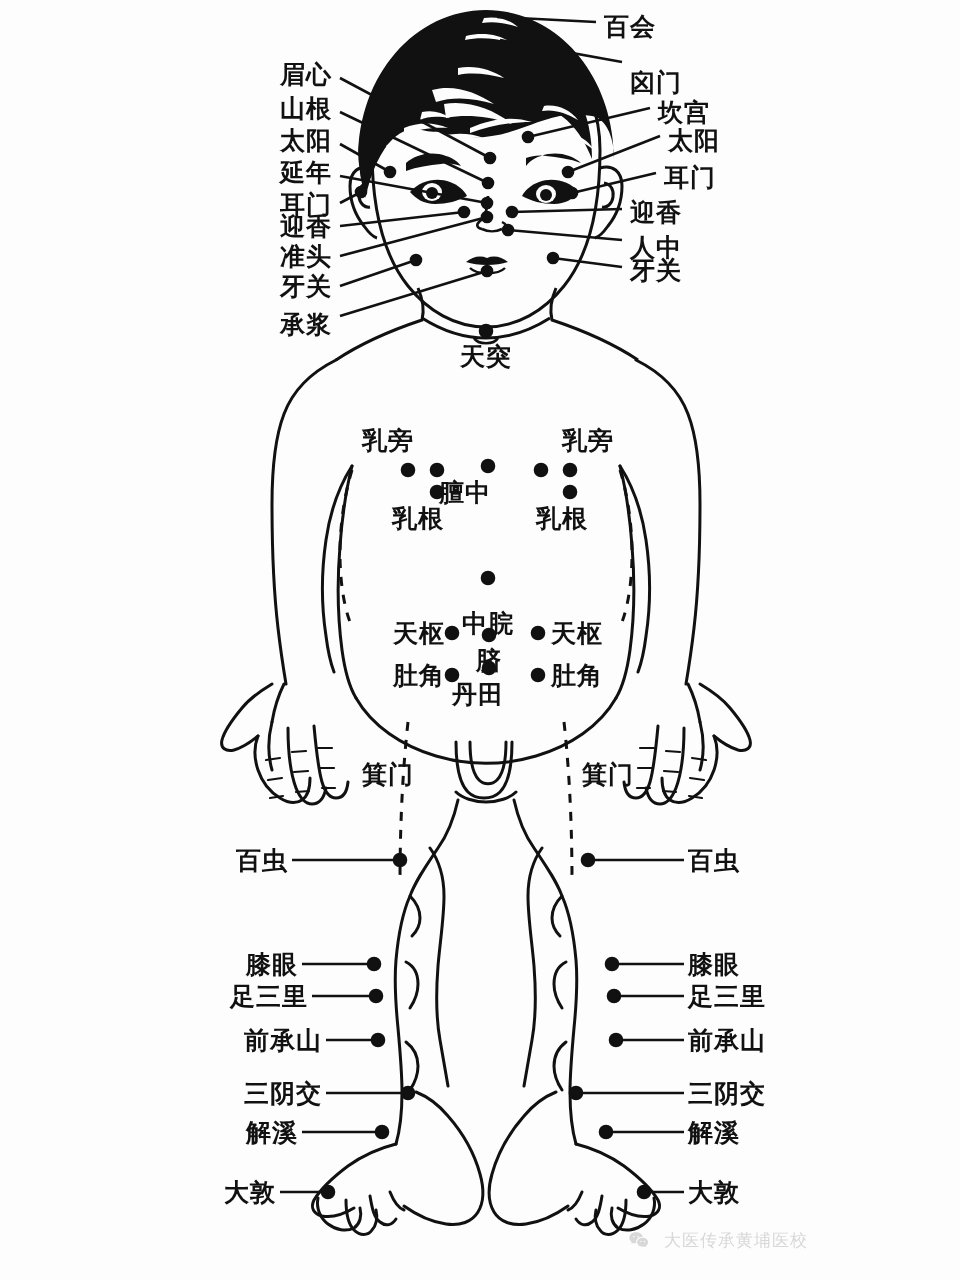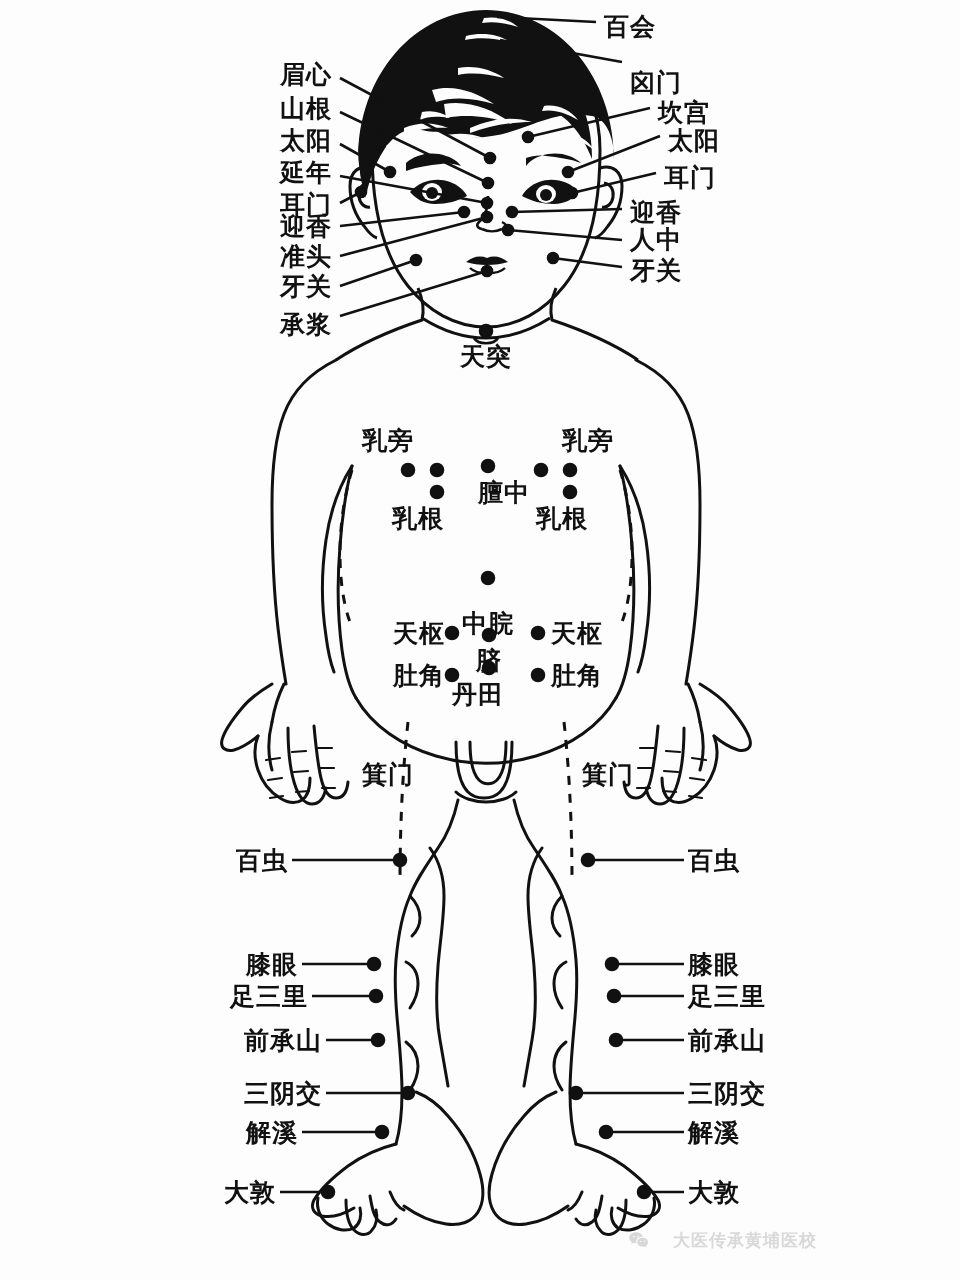--- a/index.html
+++ b/index.html
@@ -24,24 +24,24 @@
     line-height:1;
     letter-spacing:1px;
   }
   .lbl.r{transform:translate(-100%,-50%);}
   .lbl.l{transform:translate(0,-50%);}
   .lbl.c{transform:translate(-50%,-50%);text-align:right;}
   .wm{
     position:absolute;
     left:628px;top:1240px;
     transform:translateY(-50%);
-    display:flex;align-items:center;gap:24px;
+    display:flex;align-items:center;gap:15px;
     color:#d8d8d8;
     font-size:17px;
-    font-weight:700;
+    font-weight:400;
     letter-spacing:1px;
     white-space:nowrap;
     user-select:none;
     text-align:right;
   }
   .wm .wchat{width:21px;height:21px;flex:0 0 auto;}
 </style>
 </head>
 <body>
 
@@ -363,39 +363,39 @@
   </svg>
 
   <div>
 
     <div class="lbl l" style="left:604px;top:26px">百会</div>
     <div class="lbl l" style="left:630px;top:82px">囟门</div>
     <div class="lbl l" style="left:658px;top:112px">坎宫</div>
     <div class="lbl l" style="left:668px;top:140px">太阳</div>
     <div class="lbl l" style="left:664px;top:177px">耳门</div>
     <div class="lbl l" style="left:630px;top:212px">迎香</div>
-    <div class="lbl l" style="left:630px;top:239px">人中</div>
+    <div class="lbl l" style="left:630px;top:247px">人中</div>
     <div class="lbl l" style="left:630px;top:270px">牙关</div>
 
     <div class="lbl r" style="left:332px;top:74px">眉心</div>
     <div class="lbl r" style="left:332px;top:108px">山根</div>
     <div class="lbl r" style="left:332px;top:140px">太阳</div>
     <div class="lbl r" style="left:332px;top:172px">延年</div>
     <div class="lbl r" style="left:332px;top:204px">耳门</div>
     <div class="lbl r" style="left:332px;top:226px">迎香</div>
     <div class="lbl r" style="left:332px;top:256px">准头</div>
     <div class="lbl r" style="left:332px;top:286px">牙关</div>
     <div class="lbl r" style="left:332px;top:324px">承浆</div>
 
     <div class="lbl c" style="left:486px;top:356px">天突</div>
     <div class="lbl c" style="left:388px;top:440px">乳旁</div>
     <div class="lbl c" style="left:588px;top:440px">乳旁</div>
     <div class="lbl c" style="left:418px;top:518px">乳根</div>
     <div class="lbl c" style="left:562px;top:518px">乳根</div>
-    <div class="lbl c" style="left:504px;top:492px">膻中</div>
+    <div class="lbl c" style="left:465px;top:492px">膻中</div>
     <div class="lbl c" style="left:488px;top:623px">中脘</div>
     <div class="lbl r" style="left:445px;top:633px">天枢</div>
     <div class="lbl l" style="left:551px;top:633px">天枢</div>
     <div class="lbl c" style="left:489px;top:660px">脐</div>
     <div class="lbl r" style="left:445px;top:675px">肚角</div>
     <div class="lbl l" style="left:551px;top:675px">肚角</div>
     <div class="lbl c" style="left:478px;top:694px">丹田</div>
 
     <div class="lbl c" style="left:388px;top:774px">箕门</div>
     <div class="lbl c" style="left:608px;top:774px">箕门</div>

